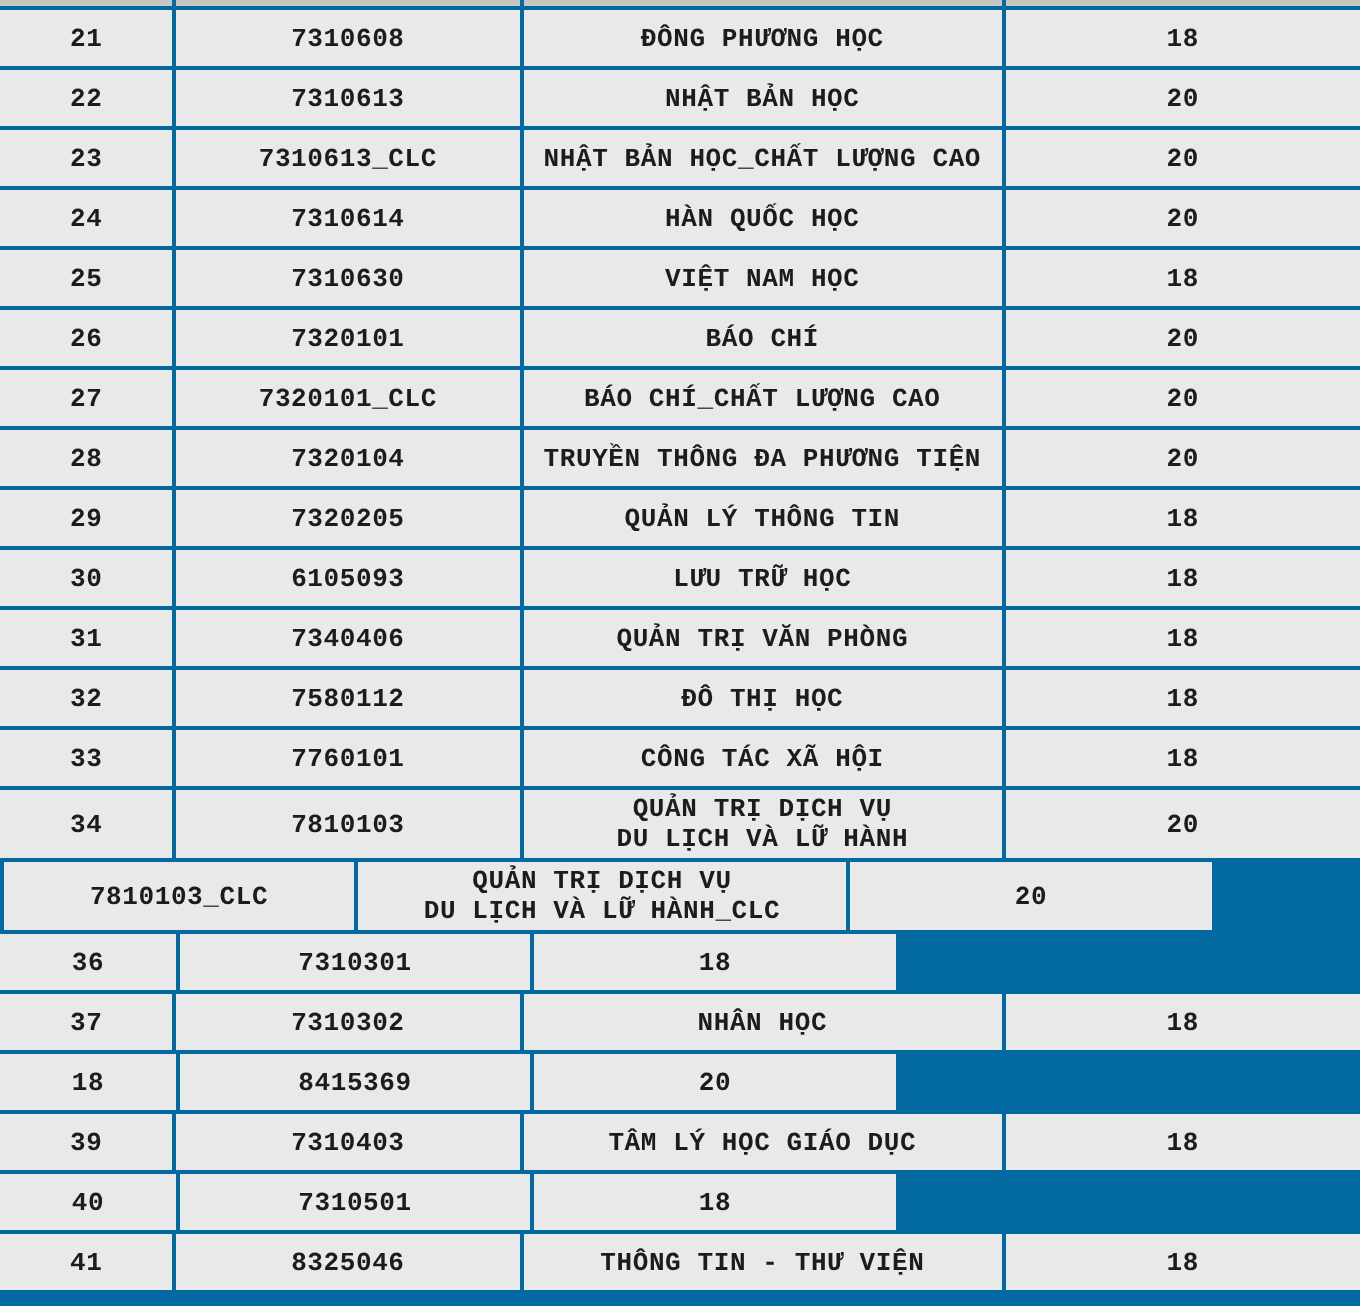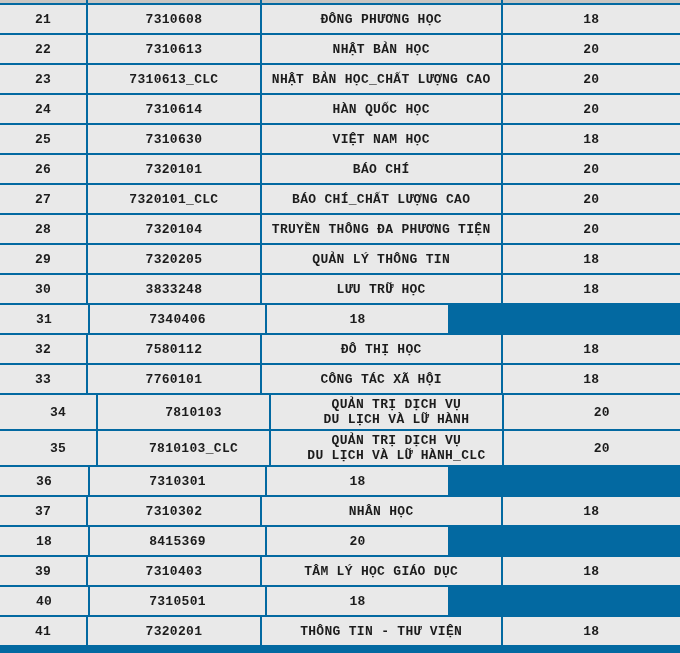--- a/index.html
+++ b/index.html
@@ -27,21 +27,20 @@
     align-items: center;
     justify-content: center;
     color: #1c1c1c;
     font-weight: 700;
     font-size: 13px;
     letter-spacing: 0.3px;
     height: 28px;
   }
   .row.double .cell {
     height: 34px;
-    padding-left: 20px;
   }
   .c-no    { width: 88px; }
   .c-code  { width: 175px; margin-left: 2px; }
   .c-name  { width: 244px; margin-left: 2px; text-align: center; white-space: pre-line; line-height: 15px; }
   .c-score { width: 181px; margin-left: 2px; }
   
   .sliver-row .cell {
     height: 3px;
     background: #c9c6c2;
   }
@@ -106,27 +105,28 @@
     <div class="cell c-score">20</div>
   </div>
       <div class="row">
     <div class="cell c-no">29</div>
     <div class="cell c-code">7320205</div>
     <div class="cell c-name">QUẢN LÝ THÔNG TIN</div>
     <div class="cell c-score">18</div>
   </div>
       <div class="row">
     <div class="cell c-no">30</div>
-    <div class="cell c-code">3833248</div>
+    <div class="cell c-code">6105093</div>
     <div class="cell c-name">LƯU TRỮ HỌC</div>
     <div class="cell c-score">18</div>
   </div>
       <div class="row">
     <div class="cell c-no">31</div>
     <div class="cell c-code">7340406</div>
+    <div class="cell c-name">QUẢN TRỊ VĂN PHÒNG</div>
     <div class="cell c-score">18</div>
   </div>
       <div class="row">
     <div class="cell c-no">32</div>
     <div class="cell c-code">7580112</div>
     <div class="cell c-name">ĐÔ THỊ HỌC</div>
     <div class="cell c-score">18</div>
   </div>
       <div class="row">
     <div class="cell c-no">33</div>
@@ -135,21 +135,20 @@
     <div class="cell c-score">18</div>
   </div>
       <div class="row double">
     <div class="cell c-no">34</div>
     <div class="cell c-code">7810103</div>
     <div class="cell c-name">QUẢN TRỊ DỊCH VỤ
 DU LỊCH VÀ LỮ HÀNH</div>
     <div class="cell c-score">20</div>
   </div>
       <div class="row double">
-    <div class="cell c-no">35</div>
     <div class="cell c-code">7810103_CLC</div>
     <div class="cell c-name">QUẢN TRỊ DỊCH VỤ
 DU LỊCH VÀ LỮ HÀNH_CLC</div>
     <div class="cell c-score">20</div>
   </div>
       <div class="row">
     <div class="cell c-no">36</div>
     <div class="cell c-code">7310301</div>
     <div class="cell c-score">18</div>
   </div>
@@ -170,18 +169,18 @@
     <div class="cell c-name">TÂM LÝ HỌC GIÁO DỤC</div>
     <div class="cell c-score">18</div>
   </div>
       <div class="row">
     <div class="cell c-no">40</div>
     <div class="cell c-code">7310501</div>
     <div class="cell c-score">18</div>
   </div>
       <div class="row">
     <div class="cell c-no">41</div>
-    <div class="cell c-code">7320201</div>
+    <div class="cell c-code">8325046</div>
     <div class="cell c-name">THÔNG TIN - THƯ VIỆN</div>
     <div class="cell c-score">18</div>
   </div>
     </div>
 </div>
 
 </body></html>

